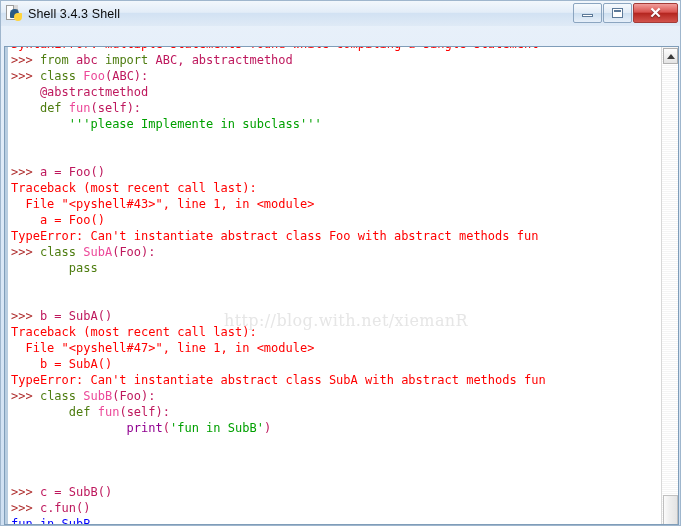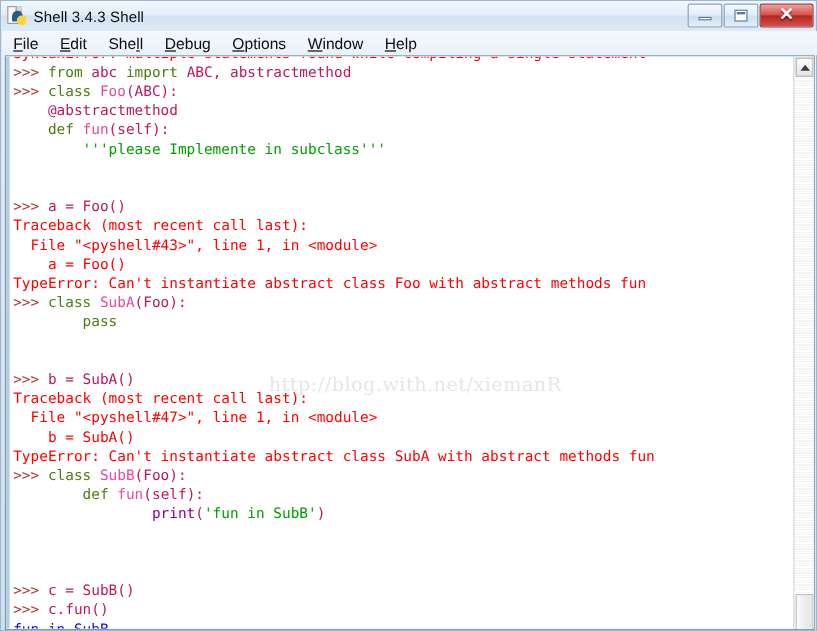--- a/index.html
+++ b/index.html
@@ -283,29 +283,20 @@
         </div>
         <div class="win-btn">
           <span class="glyph-max"></span>
         </div>
         <div class="win-btn close">
           <span class="glyph-close">✕</span>
         </div>
       </div>
     </div>
 
-    <div class="menubar">
-      <div class="menu-item"><u>F</u>ile</div>
-      <div class="menu-item"><u>E</u>dit</div>
-      <div class="menu-item">She<u>l</u>l</div>
-      <div class="menu-item"><u>D</u>ebug</div>
-      <div class="menu-item"><u>O</u>ptions</div>
-      <div class="menu-item"><u>W</u>indow</div>
-      <div class="menu-item"><u>H</u>elp</div>
-    </div>
 
     <div class="console-outer">
       <div class="console-text">
         <div class="code" id="code-root"><span class="ln"><span class="c-err">SyntaxError: multiple statements found while compiling a single statement</span></span><span class="ln"><span class="c-prompt">&gt;&gt;&gt; </span><span class="c-kw">from</span><span class="c-plain"> abc </span><span class="c-kw">import</span><span class="c-plain"> ABC, abstractmethod</span></span><span class="ln"><span class="c-prompt">&gt;&gt;&gt; </span><span class="c-kw">class</span><span class="c-plain"> </span><span class="c-name">Foo</span><span class="c-plain">(ABC):</span></span><span class="ln"><span class="c-plain">    @abstractmethod</span></span><span class="ln"><span class="c-plain">    </span><span class="c-kw">def</span><span class="c-plain"> </span><span class="c-name">fun</span><span class="c-plain">(self):</span></span><span class="ln"><span class="c-plain">        </span><span class="c-str">'''please Implemente in subclass'''</span></span><span class="ln">&nbsp;</span><span class="ln">&nbsp;</span><span class="ln"><span class="c-prompt">&gt;&gt;&gt; </span><span class="c-plain">a = Foo()</span></span><span class="ln"><span class="c-err">Traceback (most recent call last):</span></span><span class="ln"><span class="c-err">  File "&lt;pyshell#43&gt;", line 1, in &lt;module&gt;</span></span><span class="ln"><span class="c-err">    a = Foo()</span></span><span class="ln"><span class="c-err">TypeError: Can't instantiate abstract class Foo with abstract methods fun</span></span><span class="ln"><span class="c-prompt">&gt;&gt;&gt; </span><span class="c-kw">class</span><span class="c-plain"> </span><span class="c-name">SubA</span><span class="c-plain">(Foo):</span></span><span class="ln"><span class="c-plain">        </span><span class="c-kw">pass</span></span><span class="ln">&nbsp;</span><span class="ln">&nbsp;</span><span class="ln"><span class="c-prompt">&gt;&gt;&gt; </span><span class="c-plain">b = SubA()</span></span><span class="ln"><span class="c-err">Traceback (most recent call last):</span></span><span class="ln"><span class="c-err">  File "&lt;pyshell#47&gt;", line 1, in &lt;module&gt;</span></span><span class="ln"><span class="c-err">    b = SubA()</span></span><span class="ln"><span class="c-err">TypeError: Can't instantiate abstract class SubA with abstract methods fun</span></span><span class="ln"><span class="c-prompt">&gt;&gt;&gt; </span><span class="c-kw">class</span><span class="c-plain"> </span><span class="c-name">SubB</span><span class="c-plain">(Foo):</span></span><span class="ln"><span class="c-plain">        </span><span class="c-kw">def</span><span class="c-plain"> </span><span class="c-name">fun</span><span class="c-plain">(self):</span></span><span class="ln"><span class="c-plain">                </span><span class="c-builtin">print</span><span class="c-plain">(</span><span class="c-str">'fun in SubB'</span><span class="c-plain">)</span></span><span class="ln">&nbsp;</span><span class="ln">&nbsp;</span><span class="ln">&nbsp;</span><span class="ln"><span class="c-prompt">&gt;&gt;&gt; </span><span class="c-plain">c = SubB()</span></span><span class="ln"><span class="c-prompt">&gt;&gt;&gt; </span><span class="c-plain">c.fun()</span></span><span class="ln"><span class="c-out">fun in SubB</span></span></div>
         <div class="watermark">http://blog.with.net/xiemanR</div>
       </div>
 
       <div class="scrollbar">
         <div class="sb-btn up">
           <span class="arrow-up"></span>

